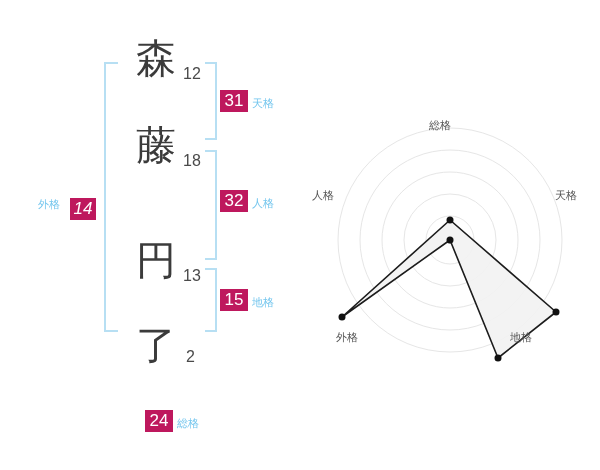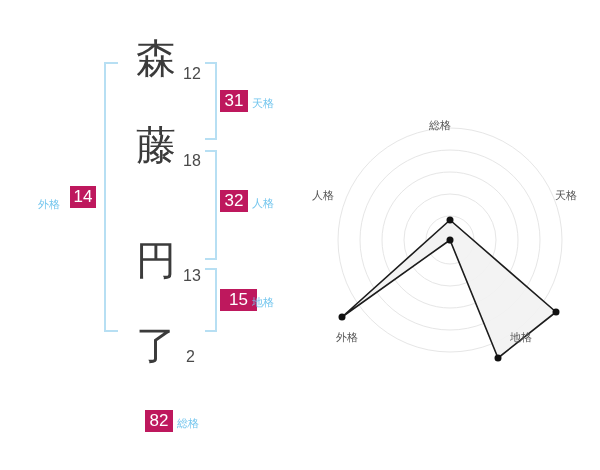--- a/index.html
+++ b/index.html
@@ -78,21 +78,21 @@
   }
 </style>
 </head>
 <body>
 
 <div id="stage">
 
   <div class="br" style="left:104px; top:62px; width:14px; height:270px;"></div>
 
   <div class="badge-label" style="left:38px; top:197px;">外格</div>
-  <div class="badge" style="left:70px; top:186px; width:20px;">14</div>
+  <div class="badge" style="left:70px; top:198px; width:20px;font-style:italic;">14</div>
 
   <div class="kanji" style="left:136px; top:38px;">森</div>
   <div class="stroke-num" style="left:183px; top:65px;">12</div>
 
   <div class="kanji" style="left:136px; top:125px;">藤</div>
   <div class="stroke-num" style="left:183px; top:152px;">18</div>
 
   <div class="kanji" style="left:136px; top:240px;">円</div>
   <div class="stroke-num" style="left:183px; top:267px;text-align:right;">13</div>
 
@@ -101,24 +101,24 @@
 
   <div class="br-right" style="left:205px; top:62px; width:12px; height:78px;"></div>
   <div class="badge" style="left:220px; top:90px; width:28px;">31</div>
   <div class="badge-label" style="left:252px; top:96px;">天格</div>
 
   <div class="br-right" style="left:205px; top:150px; width:12px; height:110px;"></div>
   <div class="badge" style="left:220px; top:190px; width:28px;">32</div>
   <div class="badge-label" style="left:252px; top:196px;">人格</div>
 
   <div class="br-right" style="left:205px; top:268px; width:12px; height:64px;"></div>
-  <div class="badge" style="left:220px; top:289px; width:37px;">15</div>
+  <div class="badge" style="left:220px; top:289px; width:28px;">15</div>
   <div class="badge-label" style="left:252px; top:295px;">地格</div>
 
-  <div class="badge" style="left:145px; top:410px; width:28px;">82</div>
+  <div class="badge" style="left:145px; top:410px; width:28px;">24</div>
   <div class="badge-label" style="left:177px; top:416px;">総格</div>
 
   <div id="radar">
     <svg width="280" height="280" viewBox="0 0 280 280">
       <g>
         <circle cx="140" cy="140" r="112" fill="none" stroke="#e6e6e6" stroke-width="1"></circle>
         <circle cx="140" cy="140" r="90" fill="none" stroke="#e6e6e6" stroke-width="1"></circle>
         <circle cx="140" cy="140" r="68" fill="none" stroke="#e6e6e6" stroke-width="1"></circle>
         <circle cx="140" cy="140" r="46" fill="none" stroke="#e6e6e6" stroke-width="1"></circle>
         <circle cx="140" cy="140" r="24" fill="none" stroke="#e6e6e6" stroke-width="1"></circle>

